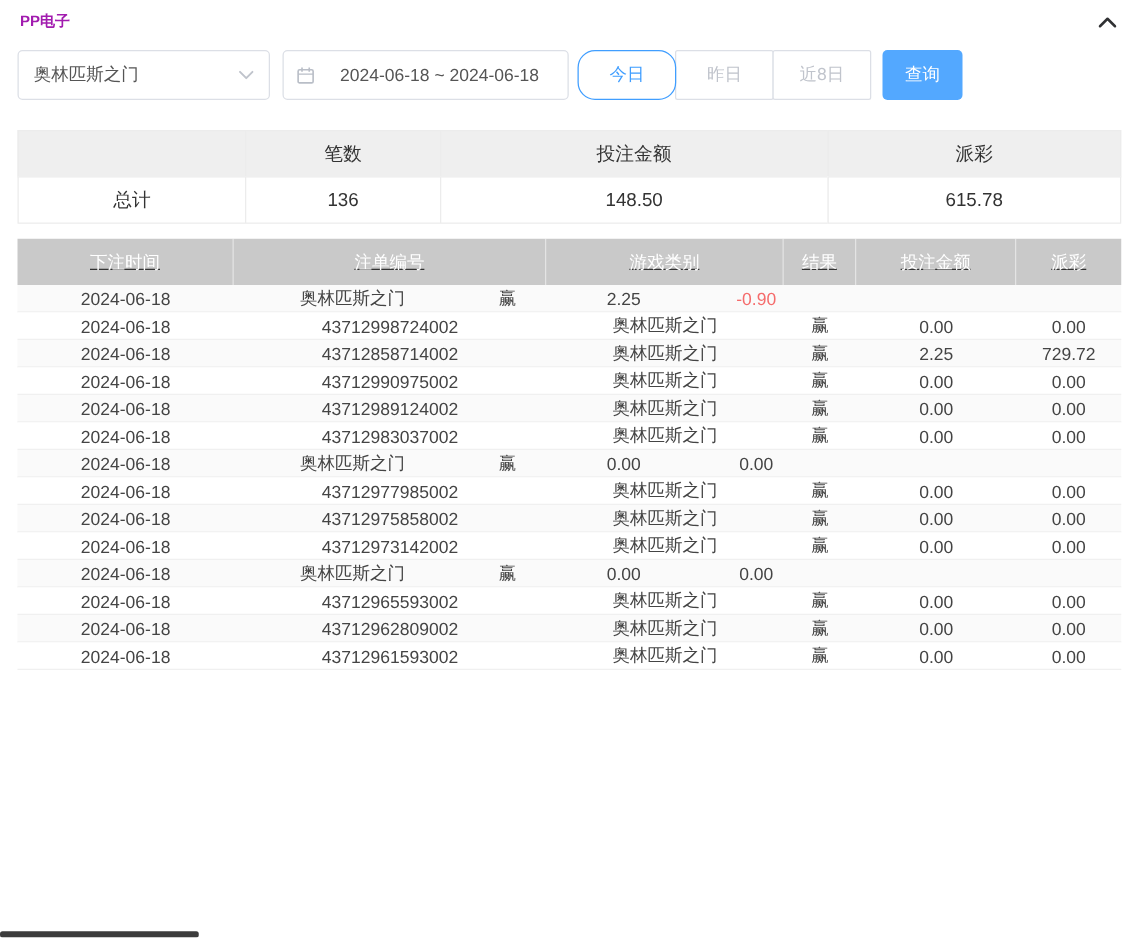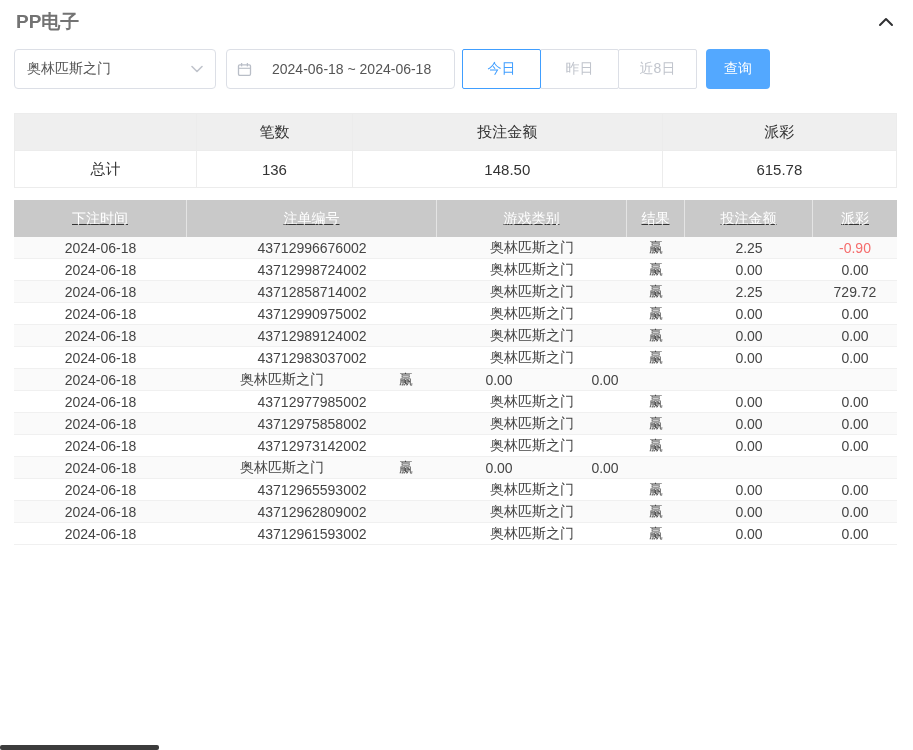--- a/index.html
+++ b/index.html
@@ -6,21 +6,21 @@
   html,body { background:#fff; }
   body {
     width:913px; height:750px; overflow:hidden; position:relative;
     font-family:"Liberation Sans","DejaVu Sans",sans-serif;
     color:#333;
   }
   .page { width:913px; height:750px; position:relative; overflow:hidden; background:#fff; }
 
   
   .hdr { display:flex; justify-content:space-between; align-items:center; padding:9px 18px 10px 16px; }
-  .title { font-size:19px; font-weight:bold; color:#737373; }
+  .title { font-size:12px; font-weight:bold; color:#a21caf; }
   .chev { cursor:pointer; display:block; }
 
   
   .filters { display:flex; align-items:center; padding:4px 16px 24px 14px; }
   .select {
     width:202px; height:40px; border:1px solid #dcdfe6; border-radius:4px;
     display:flex; align-items:center; justify-content:space-between;
     padding:0 12px; color:#555; font-size:14px; cursor:pointer; background:#fff;
   }
   .datebox {
@@ -29,21 +29,21 @@
     color:#555; font-size:14px; margin-left:10px; cursor:pointer; background:#fff;
   }
   .seg { display:flex; margin-left:7px; }
   .seg-btn {
     min-width:79px; height:40px; background:#fff; border:1px solid #dcdfe6;
     color:#c0c4cc; font-size:14px; display:flex; align-items:center; justify-content:center;
     margin-left:-1px; cursor:pointer; position:relative;
     font-family:inherit; border-radius:2px;
   }
   .seg-btn:first-child { margin-left:0; }
-  .seg-btn.active { color:var(--accent,#409eff); border-color:var(--accent,#409eff); z-index:1; }
+  .seg-btn.active { color:var(--accent,#409eff); border-color:var(--accent,#409eff); z-index:1;border-radius:14px; }
   .query-btn {
     width:64px; height:40px; background:var(--accent-btn,#53a8ff); color:#fff; border:none;
     border-radius:4px; font-size:14px; margin-left:9px; cursor:pointer; font-family:inherit;
   }
 
   
   .summary { margin:0 16px 12px 14px; width:883px; }
   .srow { display:flex; }
   .scell {
     height:38px; display:flex; align-items:center; justify-content:center;
@@ -134,21 +134,20 @@
       <div class="th col-time">下注时间</div>
       <div class="th col-order">注单编号</div>
       <div class="th col-game">游戏类别</div>
       <div class="th col-result">结果</div>
       <div class="th col-bet">投注金额</div>
       <div class="th col-payout">派彩</div>
     </div>
     <div class="tbody">
   <div class="trow">
     <div class="td col-time">2024-06-18</div>
-    <div class="td col-order">43712996676002</div>
     <div class="td col-game">奥林匹斯之门</div>
     <div class="td col-result">赢</div>
     <div class="td col-bet">2.25</div>
     <div class="td col-payout neg">-0.90</div>
   </div>
 
   <div class="trow">
     <div class="td col-time">2024-06-18</div>
     <div class="td col-order">43712998724002</div>
     <div class="td col-game">奥林匹斯之门</div>

